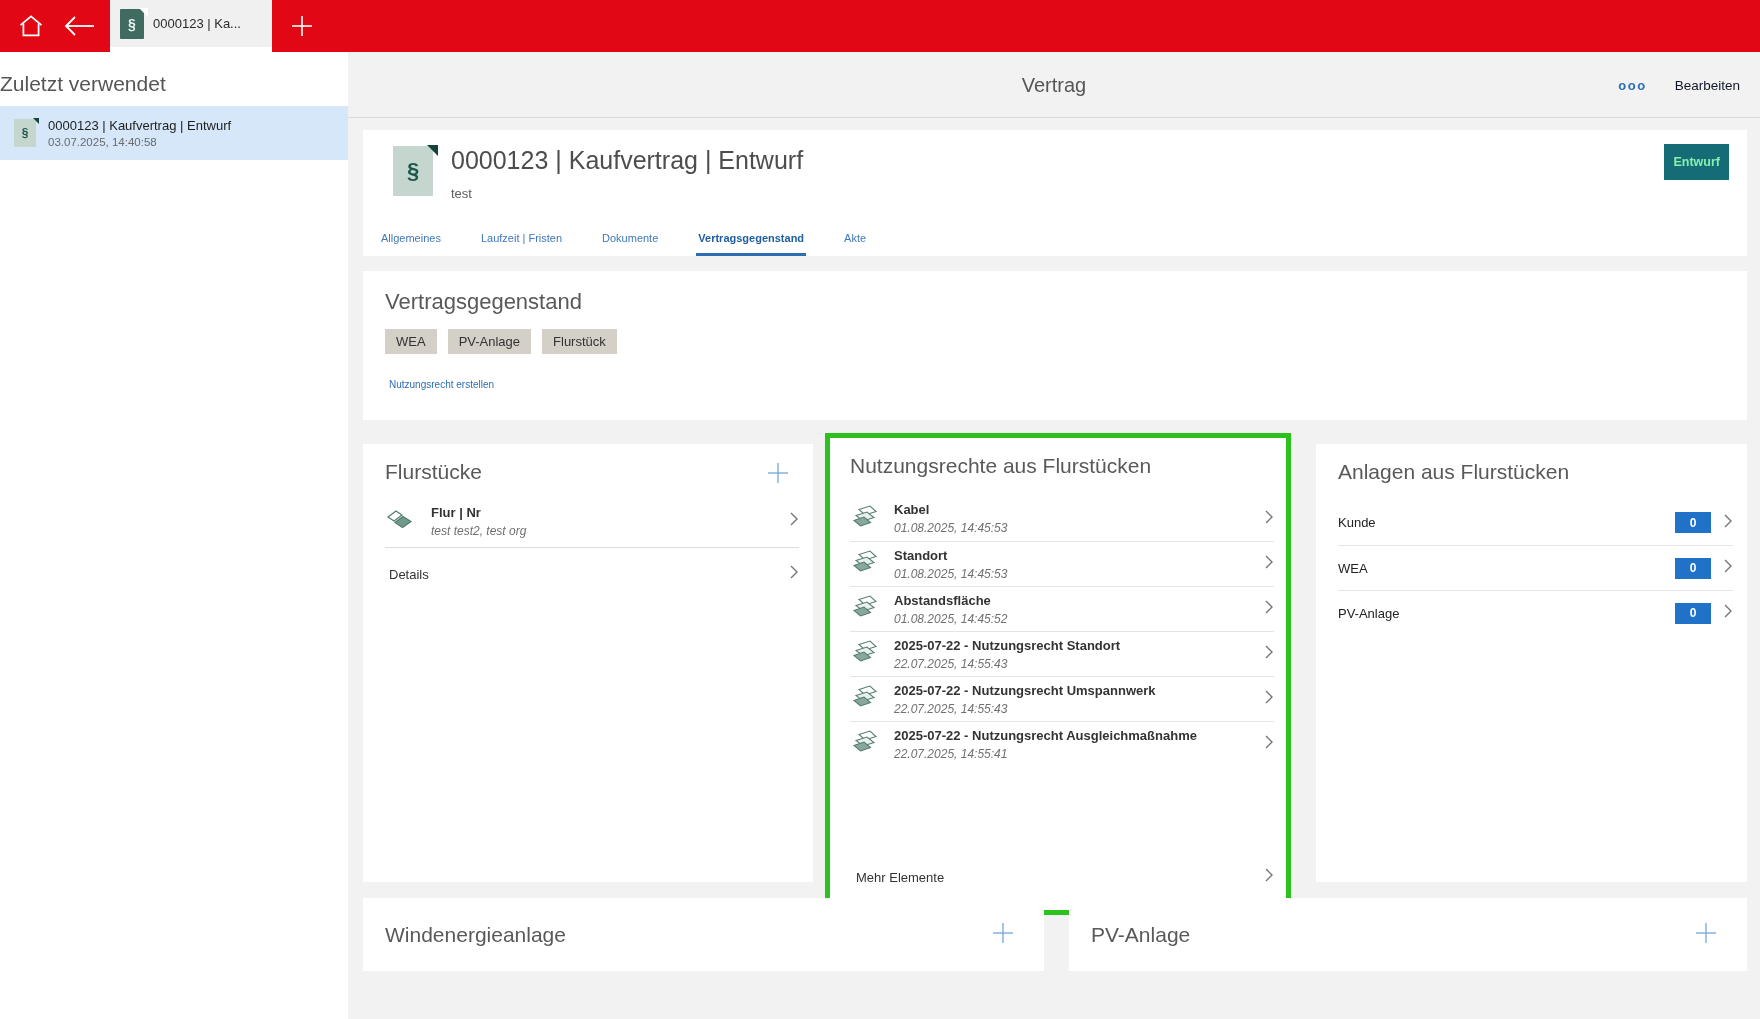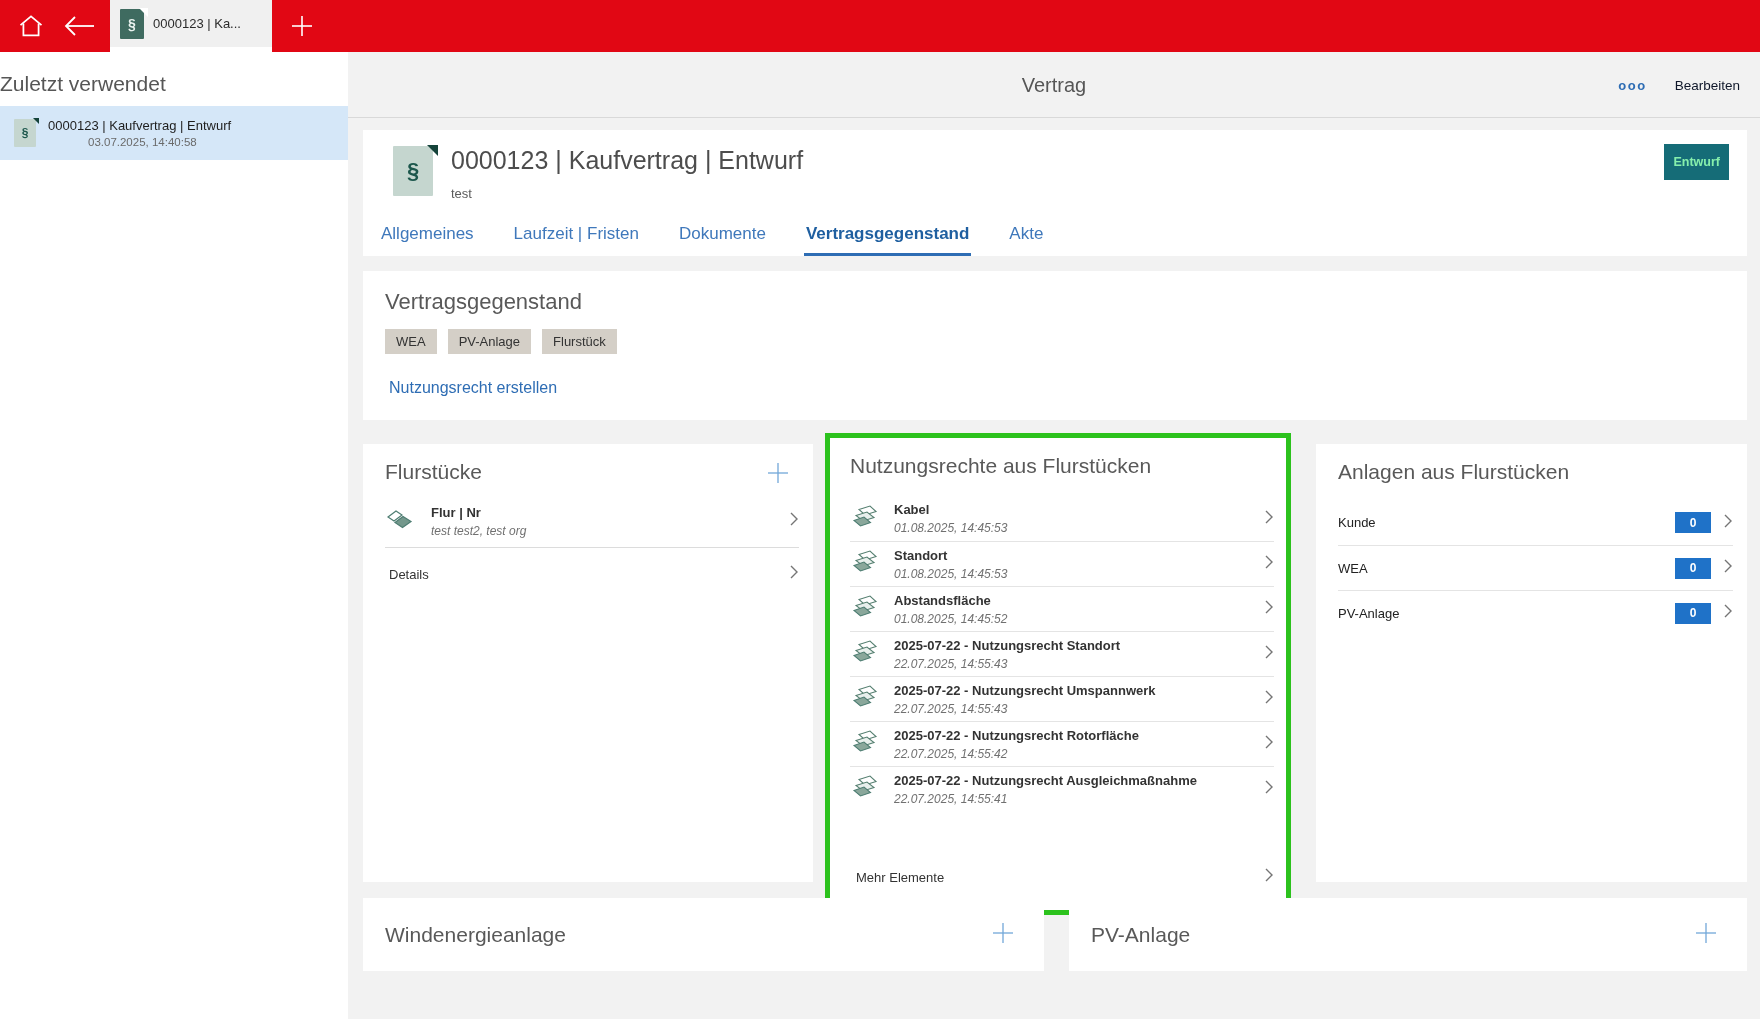--- a/index.html
+++ b/index.html
@@ -34,21 +34,21 @@
 
   
   .sidebar { position:absolute; top:52px; left:0; width:348px; bottom:0; background:#fff; }
   .sb-title { margin-top:20px; font-size:21px; font-weight:300; color:#565656; }
   .sb-item { position:absolute; top:54px; left:0; right:0; height:54px; background:#d5e7f8;
     display:flex; align-items:center; padding-left:14px; cursor:pointer; }
   .sb-item .doc-icon { width:22px; height:28px; flex:0 0 22px; }
   .sb-item .doc-icon .fold { border-top-width:6px; border-left-width:6px; right:-3px; }
   .sb-texts { margin-left:12px; }
   .sb-item-title { font-size:13px; color:#1e1e1e; }
-  .sb-item-ts { font-size:11.5px; color:#6a6a6a; margin-top:3px;margin-left:40px; }
+  .sb-item-ts { font-size:11.5px; color:#6a6a6a; margin-top:3px; }
 
   
   .main { position:absolute; top:52px; left:348px; right:0; bottom:0; background:#f2f2f2; }
   .main-header { position:relative; height:66px; border-bottom:1px solid #d9d9d9; }
   .mh-title { position:absolute; left:50%; top:50%; transform:translate(-50%,-50%);
     font-size:20px; font-weight:300; color:#565656; }
   .mh-right { position:absolute; right:20px; top:50%; transform:translateY(-50%);
     display:flex; align-items:flex-end; gap:28px; }
   .more-dots { color:#2e6db4; font-size:13px; font-weight:600; letter-spacing:1.5px; cursor:pointer; }
   .edit-link { color:#0f172a; font-size:13.5px; cursor:pointer; }
@@ -58,30 +58,30 @@
   
   .record-card { top:78px; left:15px; width:1384px; height:126px; }
   .record-icon { position:absolute; left:30px; top:16px; width:40px; height:50px; }
   .record-icon .para { font-size:22px; }
   .record-icon .fold { border-top-width:11px; border-left-width:11px; right:-5px; }
   .record-title { position:absolute; left:88px; top:16px; font-size:25px; font-weight:300; color:#4d4d4d; }
   .record-sub { position:absolute; left:88px; top:56px; font-size:13px; color:#5c5c5c; }
   .status-badge { position:absolute; right:18px; top:14px; background:#156c77; color:#86efac;
     font-size:12.5px; font-weight:700; padding:11px 9px; }
   .tabs { position:absolute; left:16px; bottom:0; display:flex; gap:36px; }
-  .tab { font-size:17px; color:#3f78bb; padding:0 2px 9px 2px; cursor:pointer; border-bottom:3px solid transparent; }
+  .tab { font-size:11px; color:#3f78bb; padding:0 2px 9px 2px; cursor:pointer; border-bottom:3px solid transparent; }
   .tab.active { color:#1f5fa0; font-weight:700; border-bottom-color:#2e6db4; }
 
   
   .vg-card { top:219px; left:15px; width:1384px; height:149px; }
   .card-h { font-size:21px; font-weight:300; color:#595959; }
   .vg-h { position:absolute; left:22px; top:18px; font-size:22px; }
   .vg-tags { position:absolute; left:22px; top:58px; display:flex; gap:11px; }
   .vg-tag { background:#d4cfc7; color:#333; font-size:13px; padding:5px 11px; }
-  .vg-link { position:absolute; left:26px; top:108px; color:#2e6db4; font-size:16px; cursor:pointer; }
+  .vg-link { position:absolute; left:26px; top:108px; color:#2e6db4; font-size:10px; cursor:pointer; }
 
   
   .fl-card { top:392px; left:15px; width:450px; height:438px; }
   .card-head { position:absolute; left:22px; top:16px; }
   .card-plus { position:absolute; right:22px; top:16px; cursor:pointer; }
   .chev { flex:0 0 10px; margin-left:auto; }
   .row-item { display:flex; align-items:center; cursor:pointer; }
   .it-title { font-size:13px; font-weight:700; color:#333; }
   .it-sub { font-size:12px; color:#707070; margin-top:4px;font-style:italic; }
 
@@ -324,37 +324,20 @@
         <span>
             <div class="it-title">2025-07-22 - Nutzungsrecht Umspannwerk</div>
               <div class="it-sub">22.07.2025, 14:55:43</div>
           </span>
         <span class="chev">
           <svg width="10" height="16" viewBox="0 0 10 16" fill="none" stroke="#757575" stroke-width="1.4">
               <path d="M2 2 L8 8 L2 14"></path>
             </svg></span>
       </div>
 
-      <div class="nr-row">
-        <span class="icon-wrap">
-          <svg width="30" height="26" viewBox="0 0 30 26">
-            <path d="M9 5.5 L20 2 L26 7.5 L15 11 Z" fill="#ffffff" stroke="#557f70" stroke-width="1.1"></path>
-            <path d="M6 11.5 L17 8 L24 13.5 L13 17 Z" fill="#e8efec" stroke="#557f70" stroke-width="1.1"></path>
-            <path d="M4 16.5 L14 13 L20.5 18.5 L10.5 22 Z" fill="#8aa79b" stroke="#4e7d72" stroke-width="1.1"></path>
-          </svg>
-        </span>
-        <span>
-            <div class="it-title">2025-07-22 - Nutzungsrecht Rotorfläche</div>
-              <div class="it-sub">22.07.2025, 14:55:42</div>
-          </span>
-        <span class="chev">
-          <svg width="10" height="16" viewBox="0 0 10 16" fill="none" stroke="#757575" stroke-width="1.4">
-              <path d="M2 2 L8 8 L2 14"></path>
-            </svg></span>
-      </div>
 
       <div class="nr-row">
         <span class="icon-wrap">
           <svg width="30" height="26" viewBox="0 0 30 26">
             <path d="M9 5.5 L20 2 L26 7.5 L15 11 Z" fill="#ffffff" stroke="#557f70" stroke-width="1.1"></path>
             <path d="M6 11.5 L17 8 L24 13.5 L13 17 Z" fill="#e8efec" stroke="#557f70" stroke-width="1.1"></path>
             <path d="M4 16.5 L14 13 L20.5 18.5 L10.5 22 Z" fill="#8aa79b" stroke="#4e7d72" stroke-width="1.1"></path>
           </svg>
         </span>
         <span>

